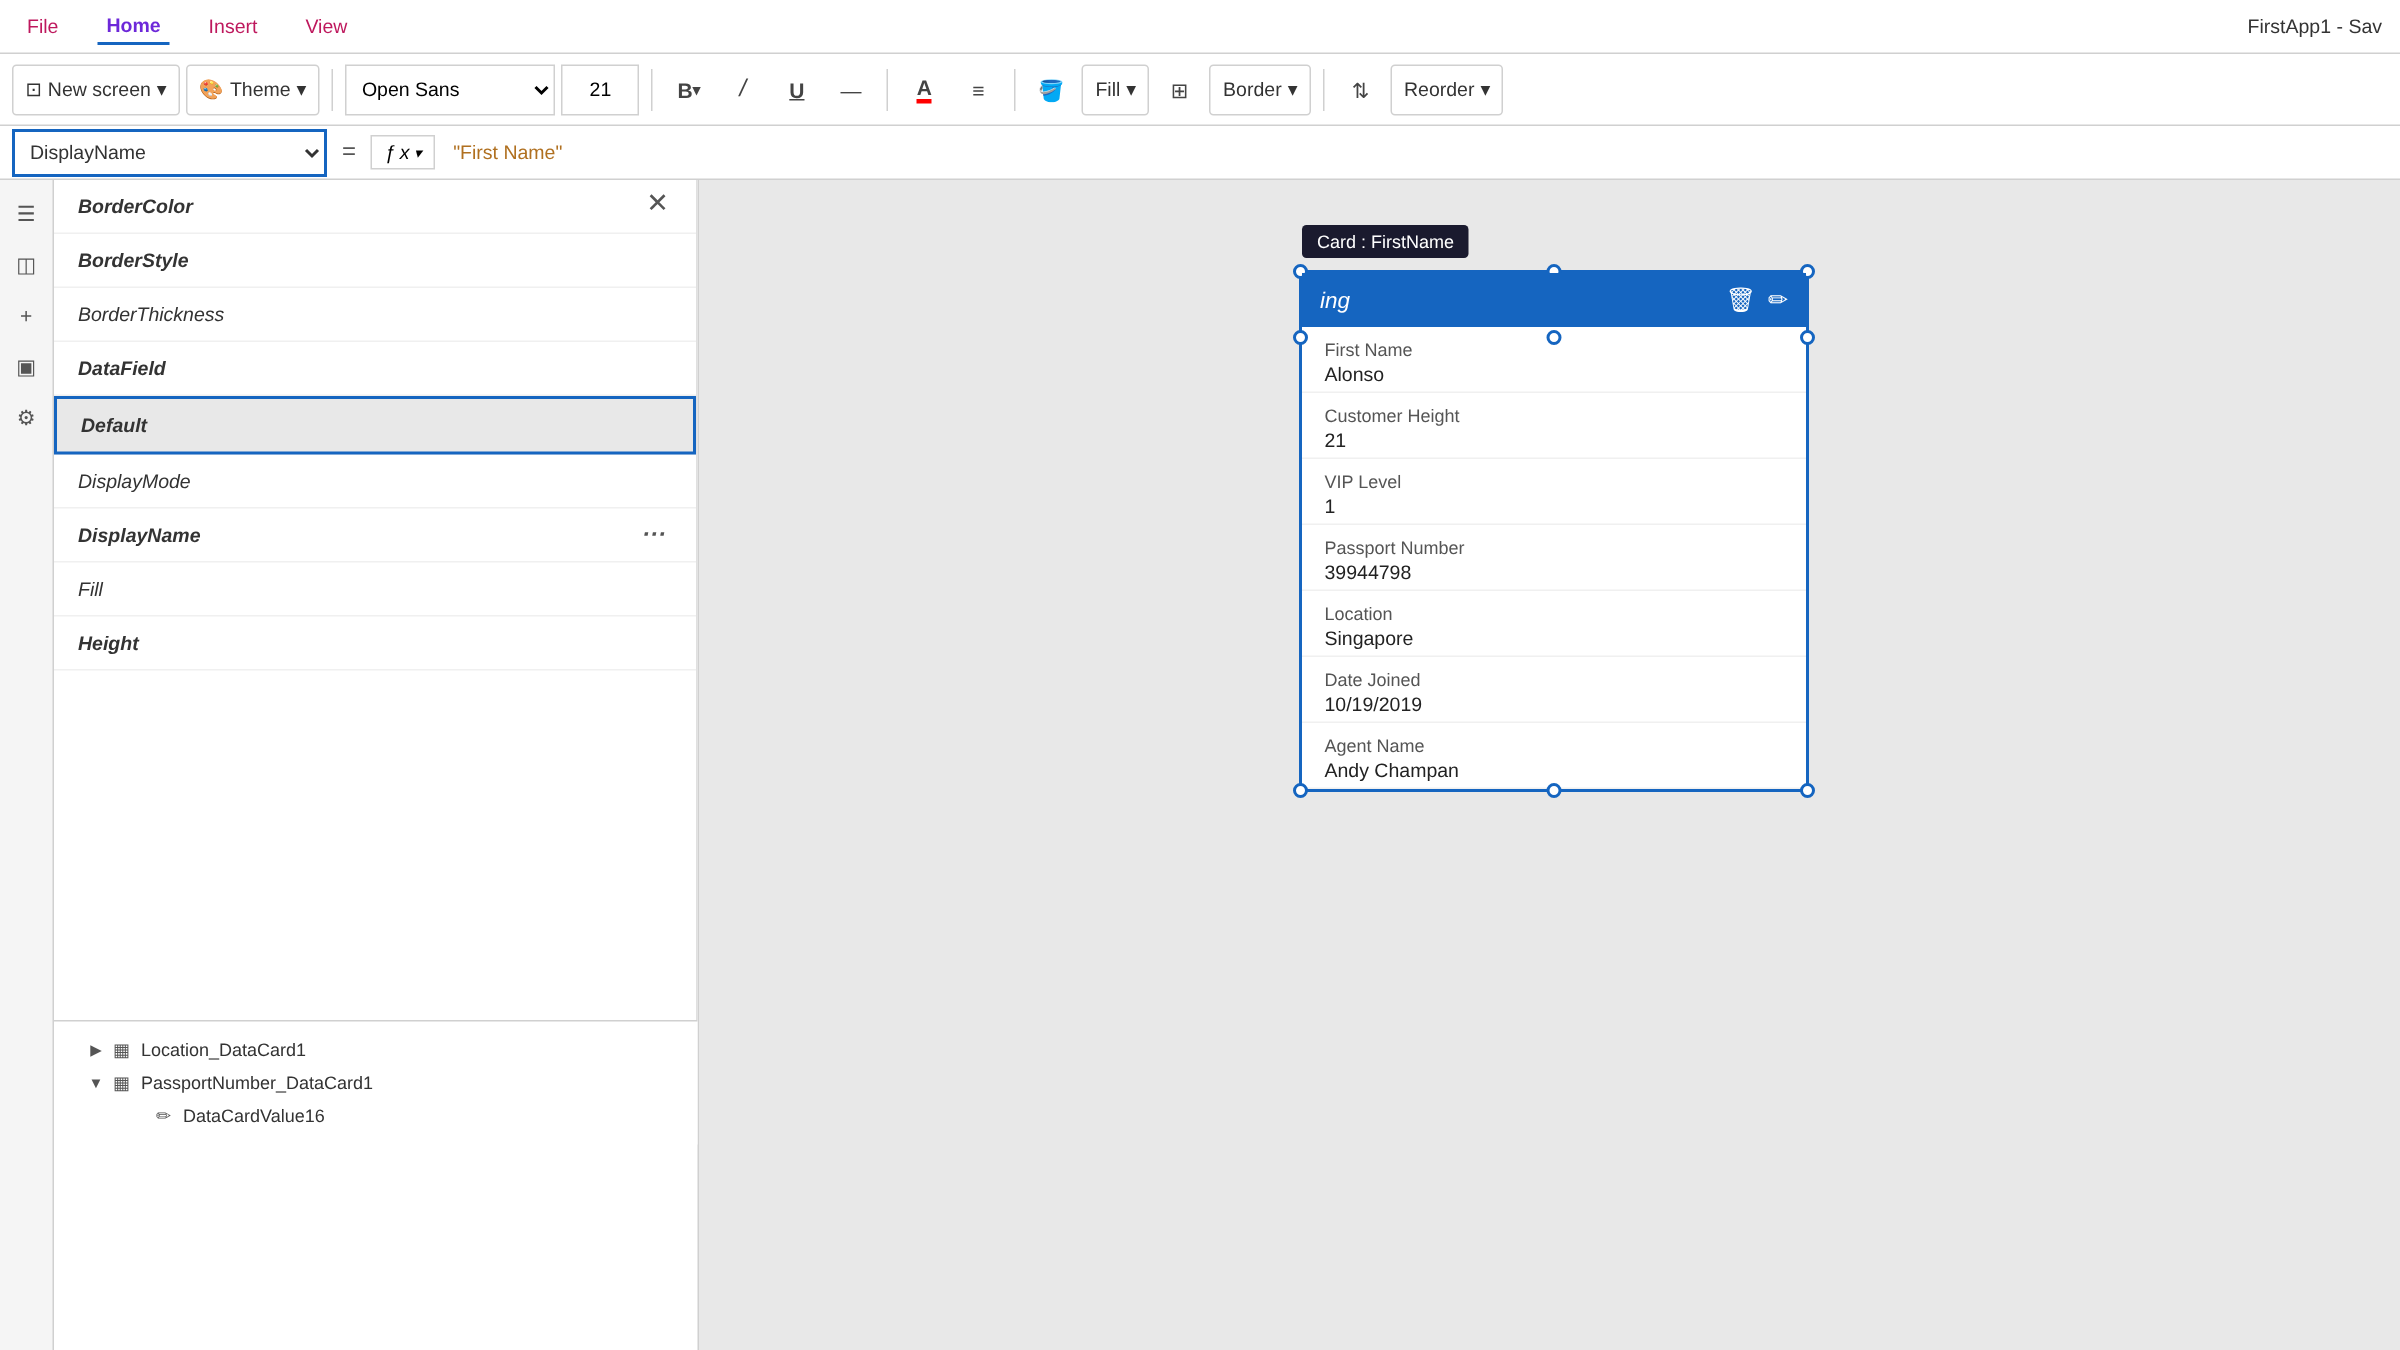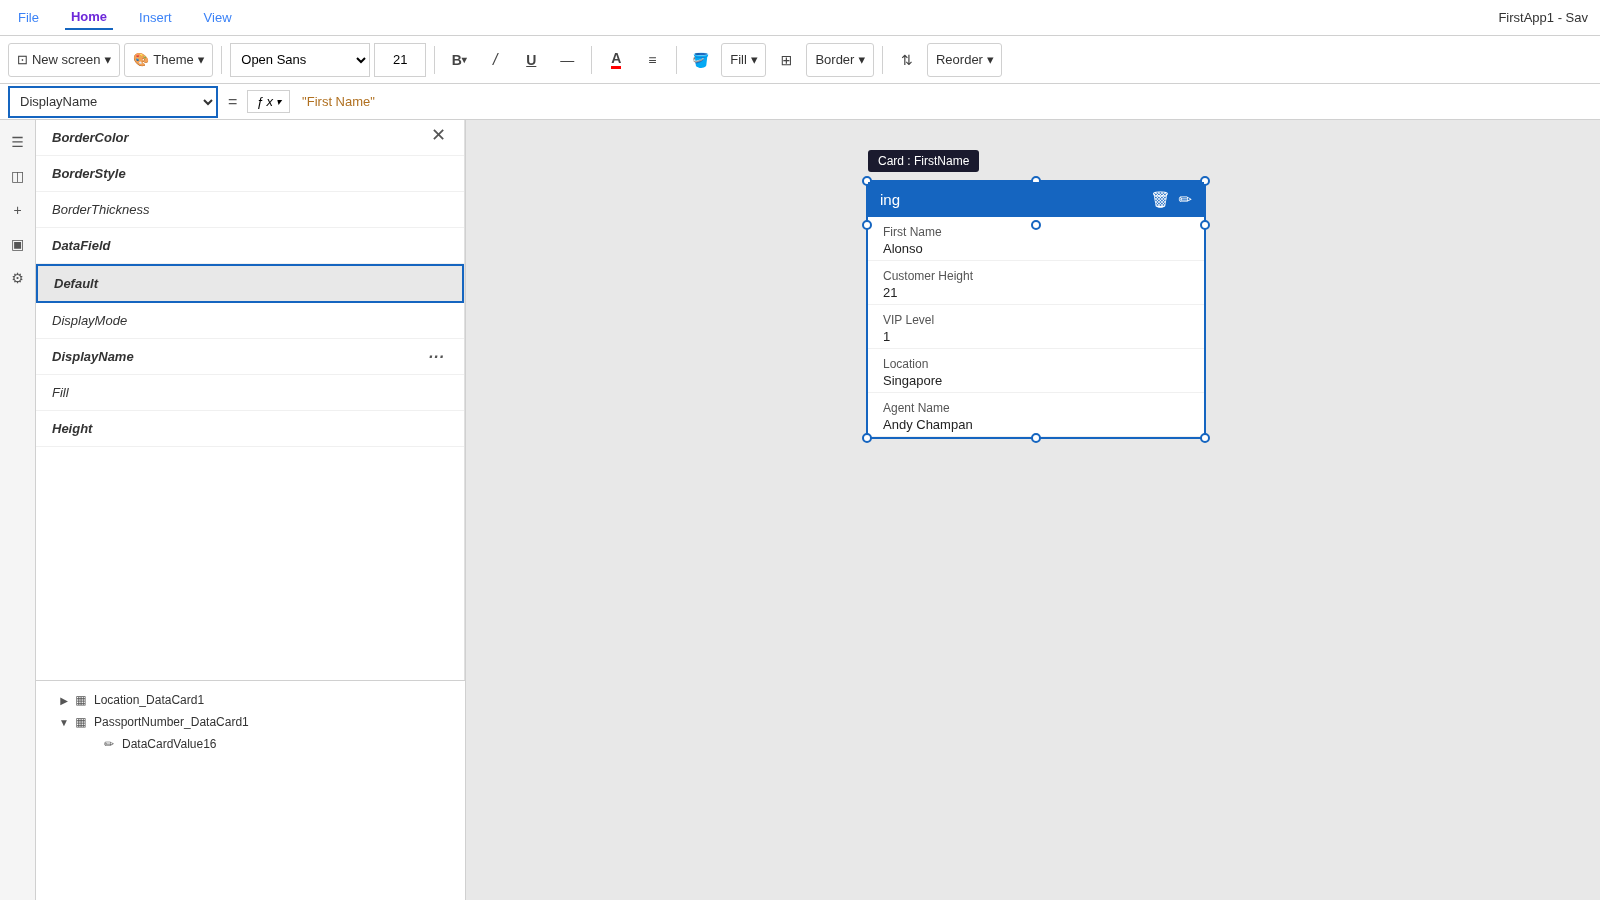--- a/index.html
+++ b/index.html
@@ -10,21 +10,21 @@
       display: flex;
       align-items: center;
       background: #fff;
       border-bottom: 1px solid #d0d0d0;
       padding: 0 12px;
       height: 36px;
       gap: 20px;
     }
     .menu-item {
       font-size: 13px;
-      color: #3b82f6;
+      color: #be185d;
       cursor: pointer;
       padding: 4px 6px;
     }
     .menu-item.active {
       color: #6d28d9;
       border-bottom: 2px solid #1565c0;
       font-weight: 600;
     }
     .app-title {
       margin-left: auto;
@@ -252,20 +252,21 @@
       display: flex;
       align-items: center;
       justify-content: flex-end;
       gap: 8px;
       position: relative;
     }
     .card-header-text {
       position: absolute;
       left: 12px;
       font-size: 15px;
+      font-style: italic;
     }
     .card-header-icon {
       font-size: 16px;
       cursor: pointer;
     }
 
     .card-field {
       padding: 8px 14px 4px 15px;
       border-bottom: 1px solid #f0f0f0;
     }
@@ -521,22 +522,30 @@
       </div>
       <div class="card-field">
         <div class="card-field-label">Customer Height</div>
         <div class="card-field-value">21</div>
       </div>
       <div class="card-field">
         <div class="card-field-label">VIP Level</div>
         <div class="card-field-value">1</div>
       </div>
       <div class="card-field">
+        <div class="card-field-label">Passport Number</div>
+        <div class="card-field-value">39944798</div>
+      </div>
+      <div class="card-field">
         <div class="card-field-label">Location</div>
         <div class="card-field-value">Singapore</div>
+      </div>
+      <div class="card-field">
+        <div class="card-field-label">Date Joined</div>
+        <div class="card-field-value">10/19/2019</div>
       </div>
       <div class="card-field">
         <div class="card-field-label">Agent Name</div>
         <div class="card-field-value">Andy Champan</div>
       </div>
 
       <div class="selection-handle" style="bottom:-6px; left:-6px;"></div>
       <div class="selection-handle" style="bottom:-6px; left:50%; transform:translateX(-50%);"></div>
       <div class="selection-handle" style="bottom:-6px; right:-6px;"></div>
 

